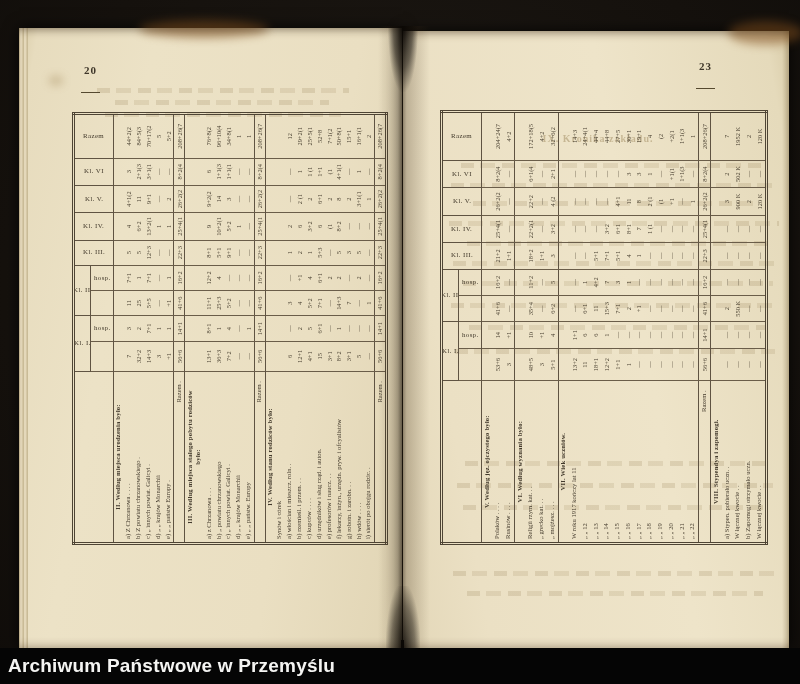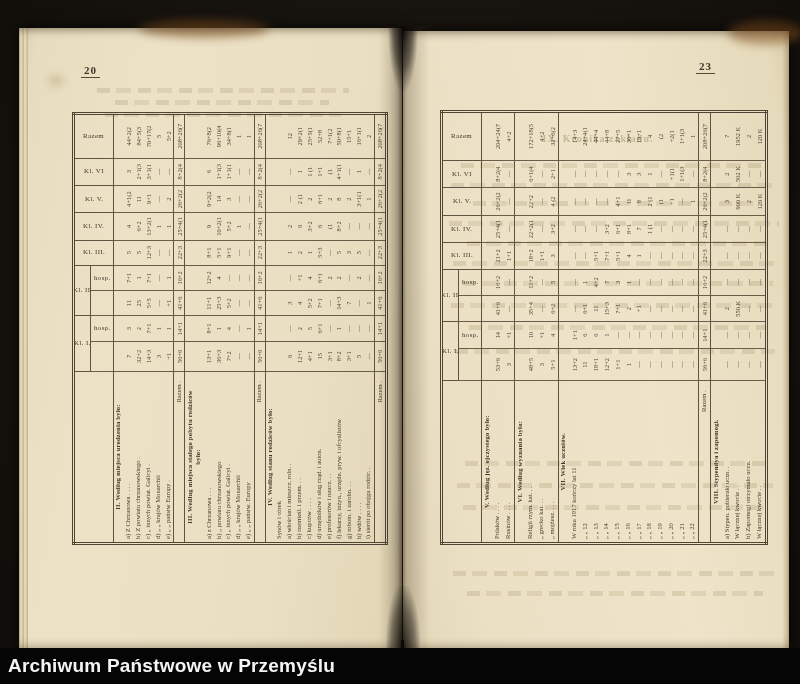--- a/index.html
+++ b/index.html
@@ -29,21 +29,21 @@
     background:radial-gradient(ellipse at 50% 0%,rgba(10,7,4,.95) 0%,rgba(10,7,4,.5) 45%,rgba(10,7,4,0) 72%);}
   .gutter-bottom{position:absolute;left:386px;top:586px;width:34px;height:66px;pointer-events:none;z-index:5;
     background:radial-gradient(ellipse at 50% 100%,rgba(10,7,4,.85) 0%,rgba(10,7,4,.4) 50%,rgba(10,7,4,0) 75%);}
   .binding-tail{position:absolute;left:401px;top:640px;width:3px;height:14px;background:#0b0805;z-index:6;}
   .stain{position:absolute;border-radius:50%;filter:blur(5px);pointer-events:none;}
   .stain-a{left:120px;top:-8px;width:130px;height:18px;background:#7c4d1e;opacity:.55;}
   .stain-b{left:325px;top:-10px;width:75px;height:24px;background:#824f1d;opacity:.5;}
   .stain-c{left:30px;top:48px;width:14px;height:9px;background:#8a6a35;opacity:.35;}
 
   .pagenum{position:absolute;font-size:11px;font-weight:bold;color:#3f372a;
-    border-bottom:1px solid #55492f;padding:0 3px 1px 3px;letter-spacing:1px;z-index:3;}
+    border-bottom:1px solid #55492f;padding:0 3px 16px 3px;letter-spacing:1px;z-index:3;}
   .pn-left{left:62px;top:36px;}
   .pn-right{left:293px;top:29px;}
 
   
   .bleed{position:absolute;z-index:1;pointer-events:none;}
   .bleed-head{font-weight:bold;font-size:10px;color:#91794b;opacity:.42;letter-spacing:1px;
     filter:blur(.4px);text-align:center;}
   .bleed-line{height:5px;filter:blur(.7px);opacity:.8;
     background:repeating-linear-gradient(90deg,rgba(135,110,65,.22) 0 13px,rgba(135,110,65,0) 13px 19px,rgba(135,110,65,.18) 19px 34px,rgba(135,110,65,0) 34px 41px);}
 

